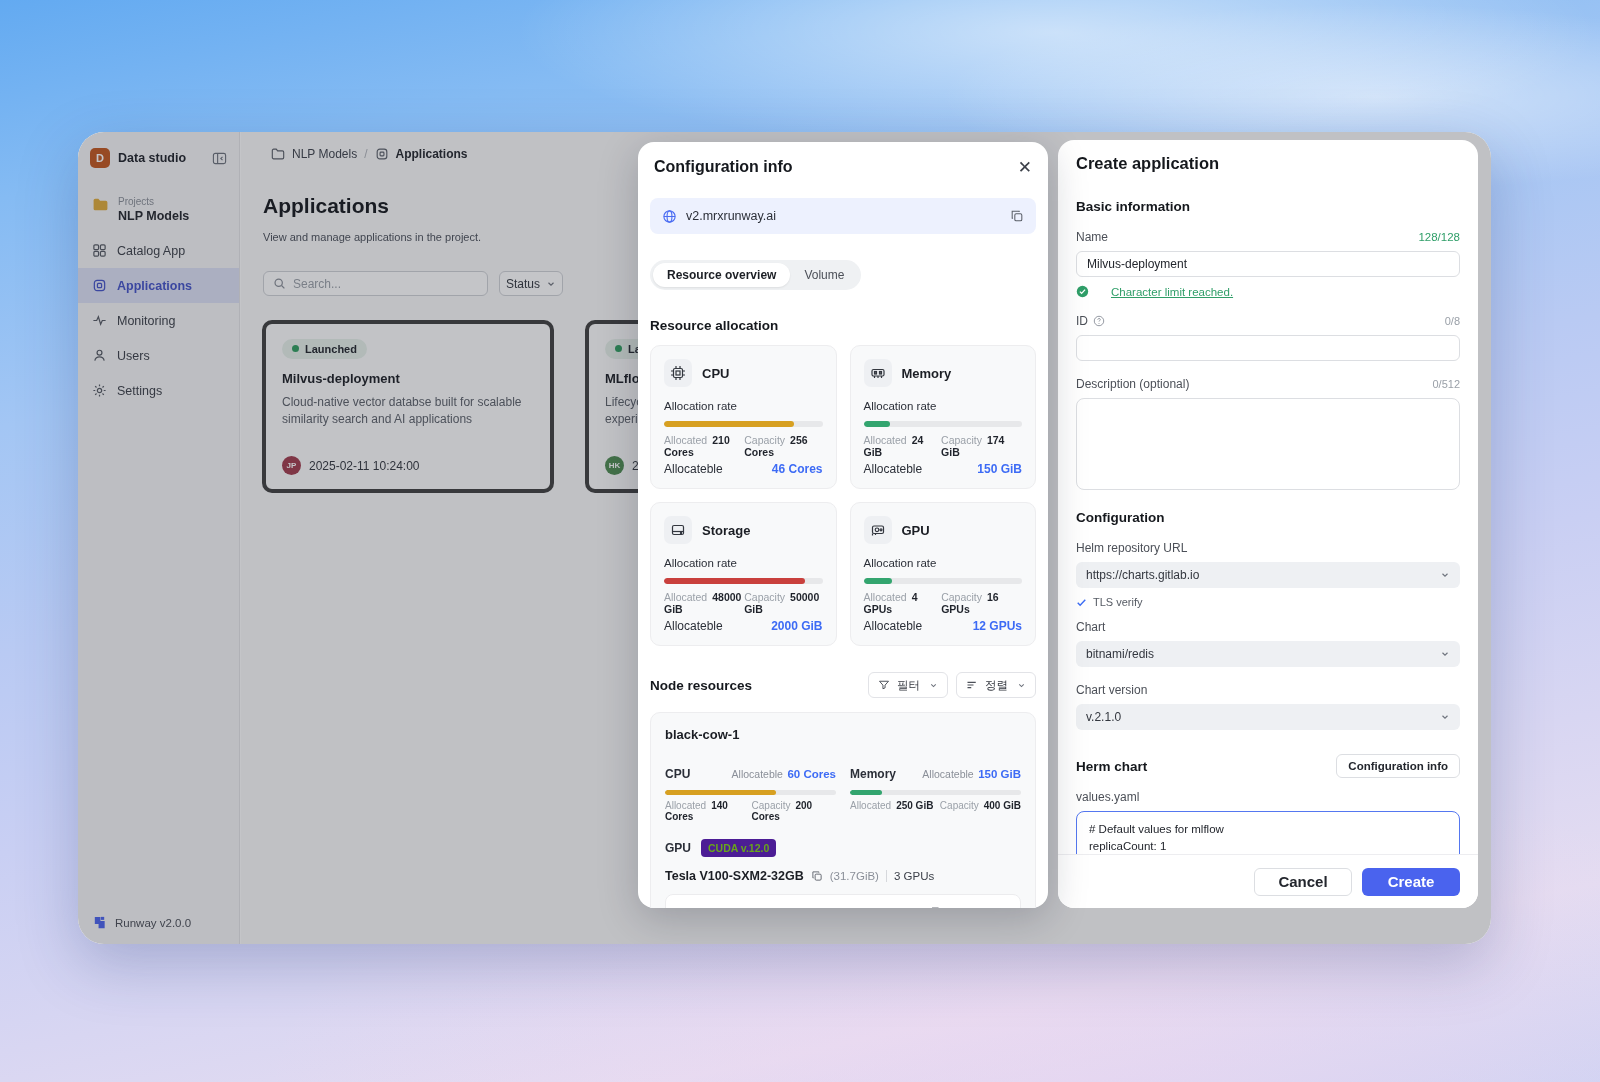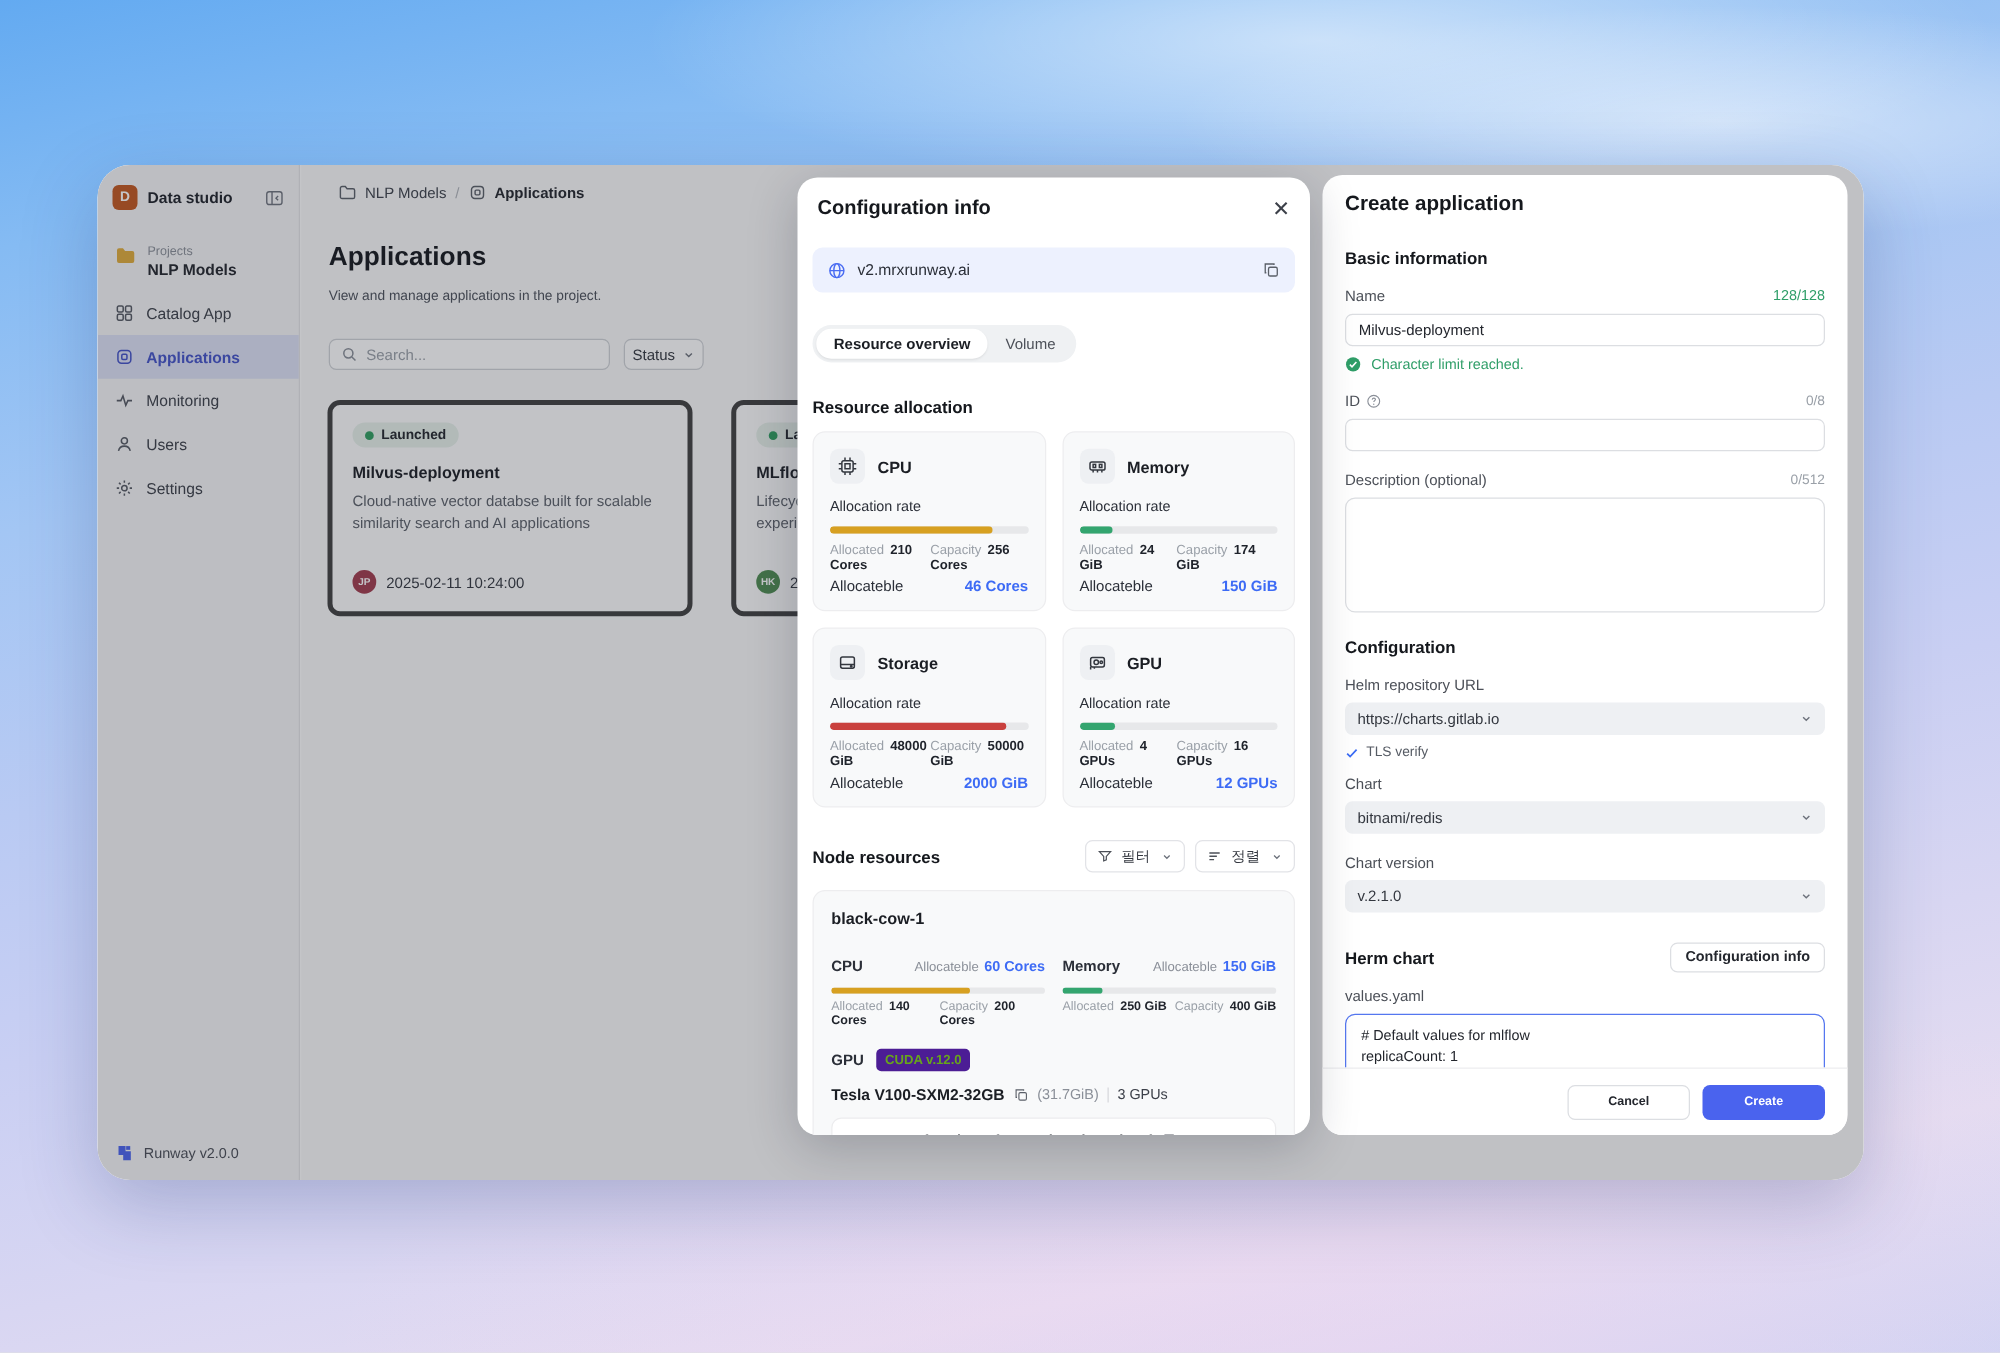--- a/index.html
+++ b/index.html
@@ -114,30 +114,30 @@
   
   .drawer { position:absolute; left:980px; top:8px; width:420px; height:768px; background:#fff; border-radius:16px; z-index:25; overflow:hidden; padding:0 18px; }
   .drawer-title { margin-top:14px; font-size:16.5px; font-weight:bold; color:#15181d; }
   .blk-title { font-size:13.5px; font-weight:bold; color:#15181d; }
   .field-row { display:flex; align-items:center; justify-content:space-between; }
   .f-label { font-size:12px; color:#4c5058; display:flex; align-items:center; gap:5px; }
   .f-count { font-size:11px; color:#9aa0a8; }
   .f-count.ok { color:#2f9e68; font-size:11.5px; }
   .t-input { margin-top:7px; height:26px; border:1px solid #dcdee2; border-radius:6px; background:#fff; display:flex; align-items:center; padding:0 10px; font-size:12px; color:#23262d; }
   .t-area { margin-top:7px; height:92px; border:1px solid #dcdee2; border-radius:8px; background:#fff; }
-  .ok-row { margin-top:8px; display:flex; align-items:center; gap:8px; font-size:11.5px; color:#2f9e68; }
+  .ok-row { margin-top:8px; display:flex; align-items:center; gap:22px; font-size:11.5px; color:#2f9e68;text-decoration:underline; }
   .sel { margin-top:7px; height:26px; background:#eef0f3; border-radius:6px; display:flex; align-items:center; padding:0 10px; font-size:12px; color:#33373f; }
   .sel .chv { margin-left:auto; color:#6d727c; display:flex; }
   .tls-row { margin-top:8px; display:flex; align-items:center; gap:6px; font-size:11px; color:#565b64; }
   .herm-row { display:flex; align-items:center; justify-content:space-between; }
   .cfg-btn { height:24px; border:1px solid #dcdee2; background:#fff; border-radius:6px; padding:0 11px; font-size:11.5px; font-weight:bold; color:#23262d; display:flex; align-items:center; }
   .yaml-box { margin-top:7px; height:96px; border:1.5px solid #5577f0; border-radius:8px; padding:9px 12px; overflow:hidden; }
   .yaml-box pre { font-family:"Liberation Sans", sans-serif; font-size:11.5px; line-height:1.5; color:#23262d; white-space:pre; }
   .drawer-foot { position:absolute; left:0; right:0; bottom:0; height:54px; background:#fff; border-top:1px solid #ededf0; display:flex; align-items:center; justify-content:flex-end; gap:10px; padding:0 18px; z-index:2; }
-  .btn { height:28px; width:98px; border-radius:6px; display:flex; align-items:center; justify-content:center; font-size:10px; font-weight:bold; cursor:pointer; }
+  .btn { height:28px; width:98px; border-radius:6px; display:flex; align-items:center; justify-content:center; font-size:15px; font-weight:bold; cursor:pointer; }
   .btn.ghost { background:#fff; border:1px solid #dcdee2; color:#23262d; }
   .btn.primary { background:#4a63ee; color:#fff; }
 
   .mt26 { margin-top:26px; } .mt20 { margin-top:20px; } .mt16 { margin-top:16px; } .mt12 { margin-top:12px; }
   svg { display:block; }
 </style>
 </head>
 <body>
 
 <div class="window">

